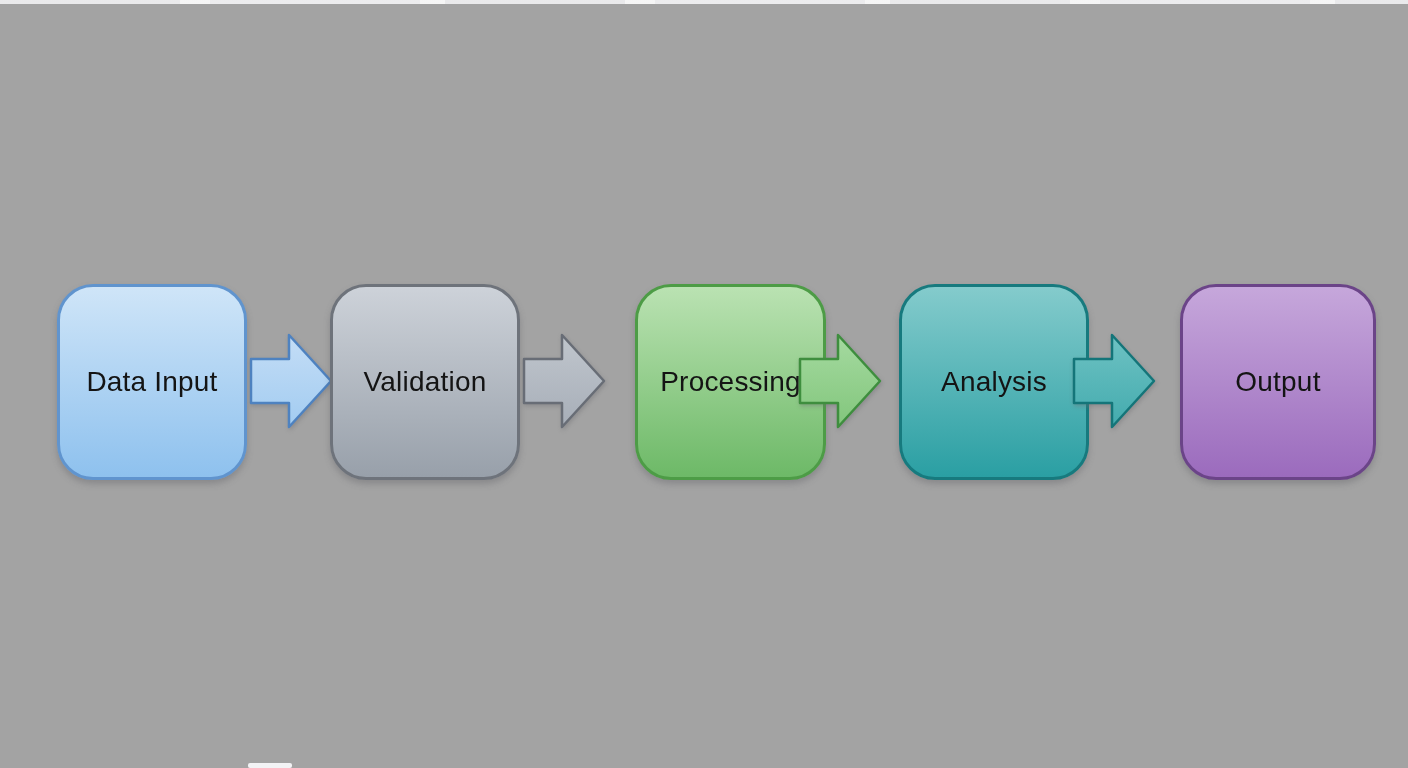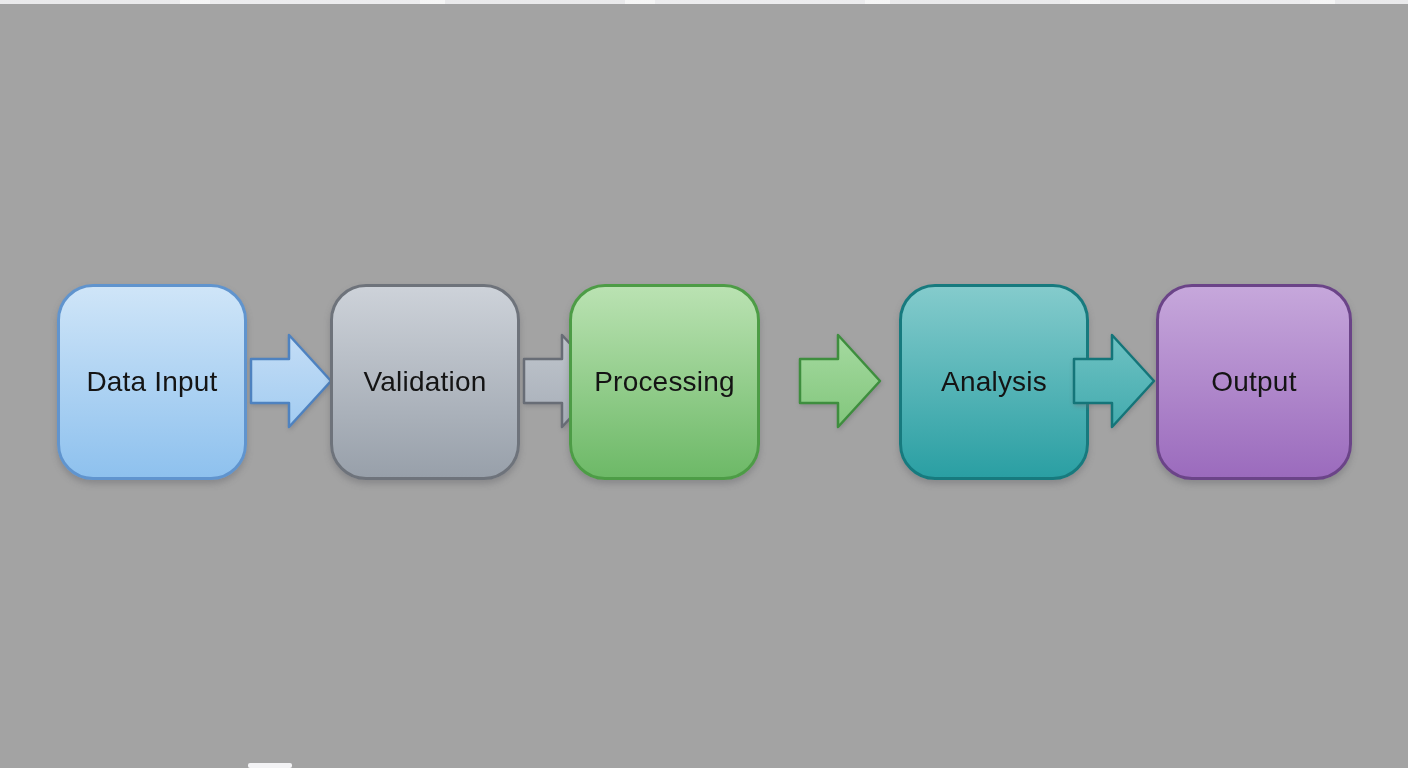--- a/index.html
+++ b/index.html
@@ -49,21 +49,21 @@
     box-shadow: 0 4px 6px rgba(90, 90, 95, 0.35);
   }
   .node .label {
     font-size: 28px;
     color: #141414;
     letter-spacing: 0.2px;
     white-space: nowrap;
   }
   .n1 { left: 57px;   width: 190px; }
   .n2 { left: 330px;  width: 190px; }
-  .n3 { left: 569px;  width: 191px; }
+  .n3 { left: 635px;  width: 191px; }
   .n4 { left: 880px;  width: 190px; }
   .n5 { left: 1156px; width: 196px; }
   .arrow {
     position: absolute;
     top: 333px;
     width: 88px;
     height: 96px;
     filter: drop-shadow(1px 2px 2px rgba(110, 110, 115, 0.45));
   }
   .a1 { left: 245px; }
@@ -128,17 +128,17 @@
   <svg class="arrow a4" viewBox="0 0 88 96" xmlns="http://www.w3.org/2000/svg">
     <defs>
       <linearGradient id="agrad3" x1="0" y1="0" x2="0" y2="1">
         <stop offset="0" stop-color="#6ec2c3"></stop>
           <stop offset="1" stop-color="#43abae"></stop>
       </linearGradient>
     </defs>
     <polygon points="6,26 44,26 44,2 86,48 44,94 44,70 6,70" fill="url(#agrad3)" stroke="#147579" stroke-width="2.5" stroke-linejoin="round"></polygon>
   </svg>
 
-  <div class="node n5" style="background: linear-gradient(rgb(198, 167, 219) 0%, rgb(155, 107, 189) 100%); border-color: rgb(107, 68, 136);">
+  <div class="node n5" style="background: linear-gradient(rgb(198, 167, 219) 0%, rgb(155, 107, 189) 100%); border-color: rgb(107, 68, 136); margin-left: 24px;">
     <span class="label" style="color: rgb(20, 20, 20);">Output</span>
   </div>
 
 </div>
 
 </body></html>

